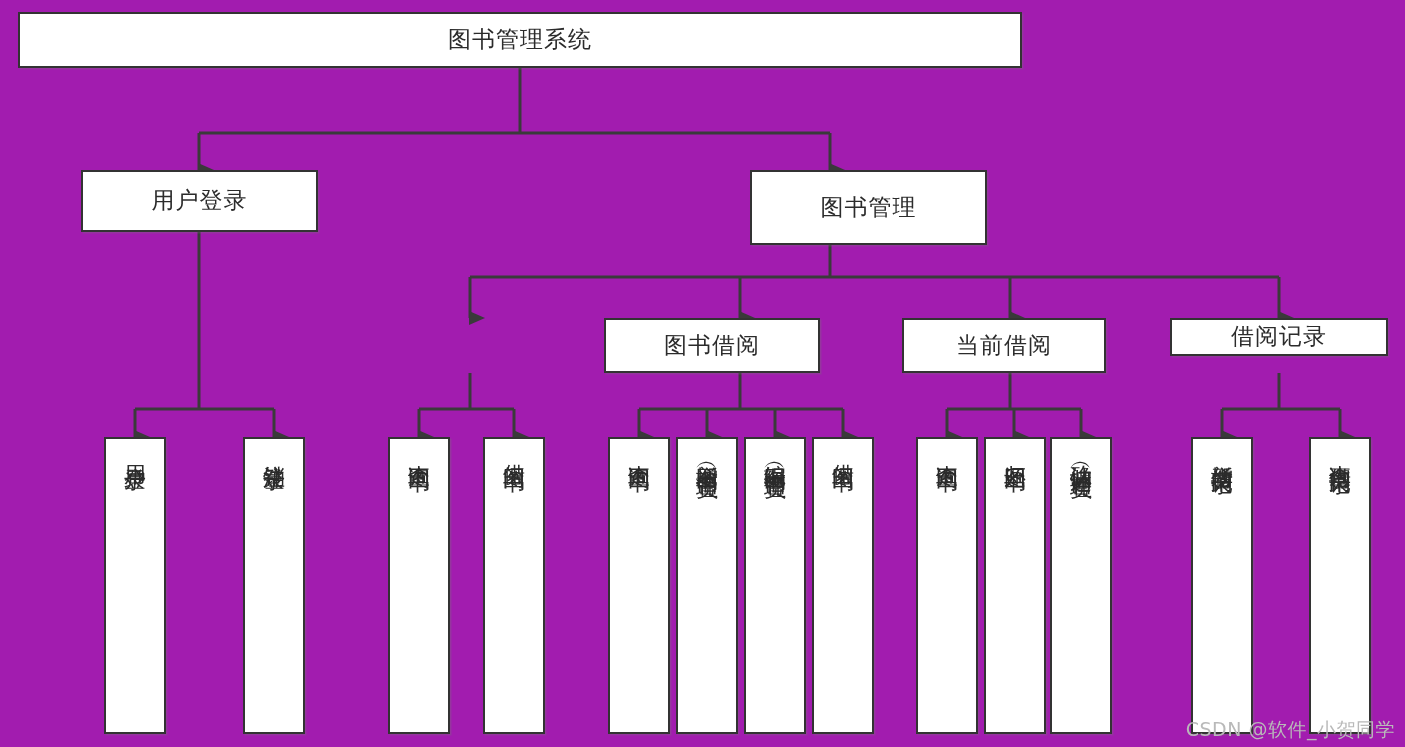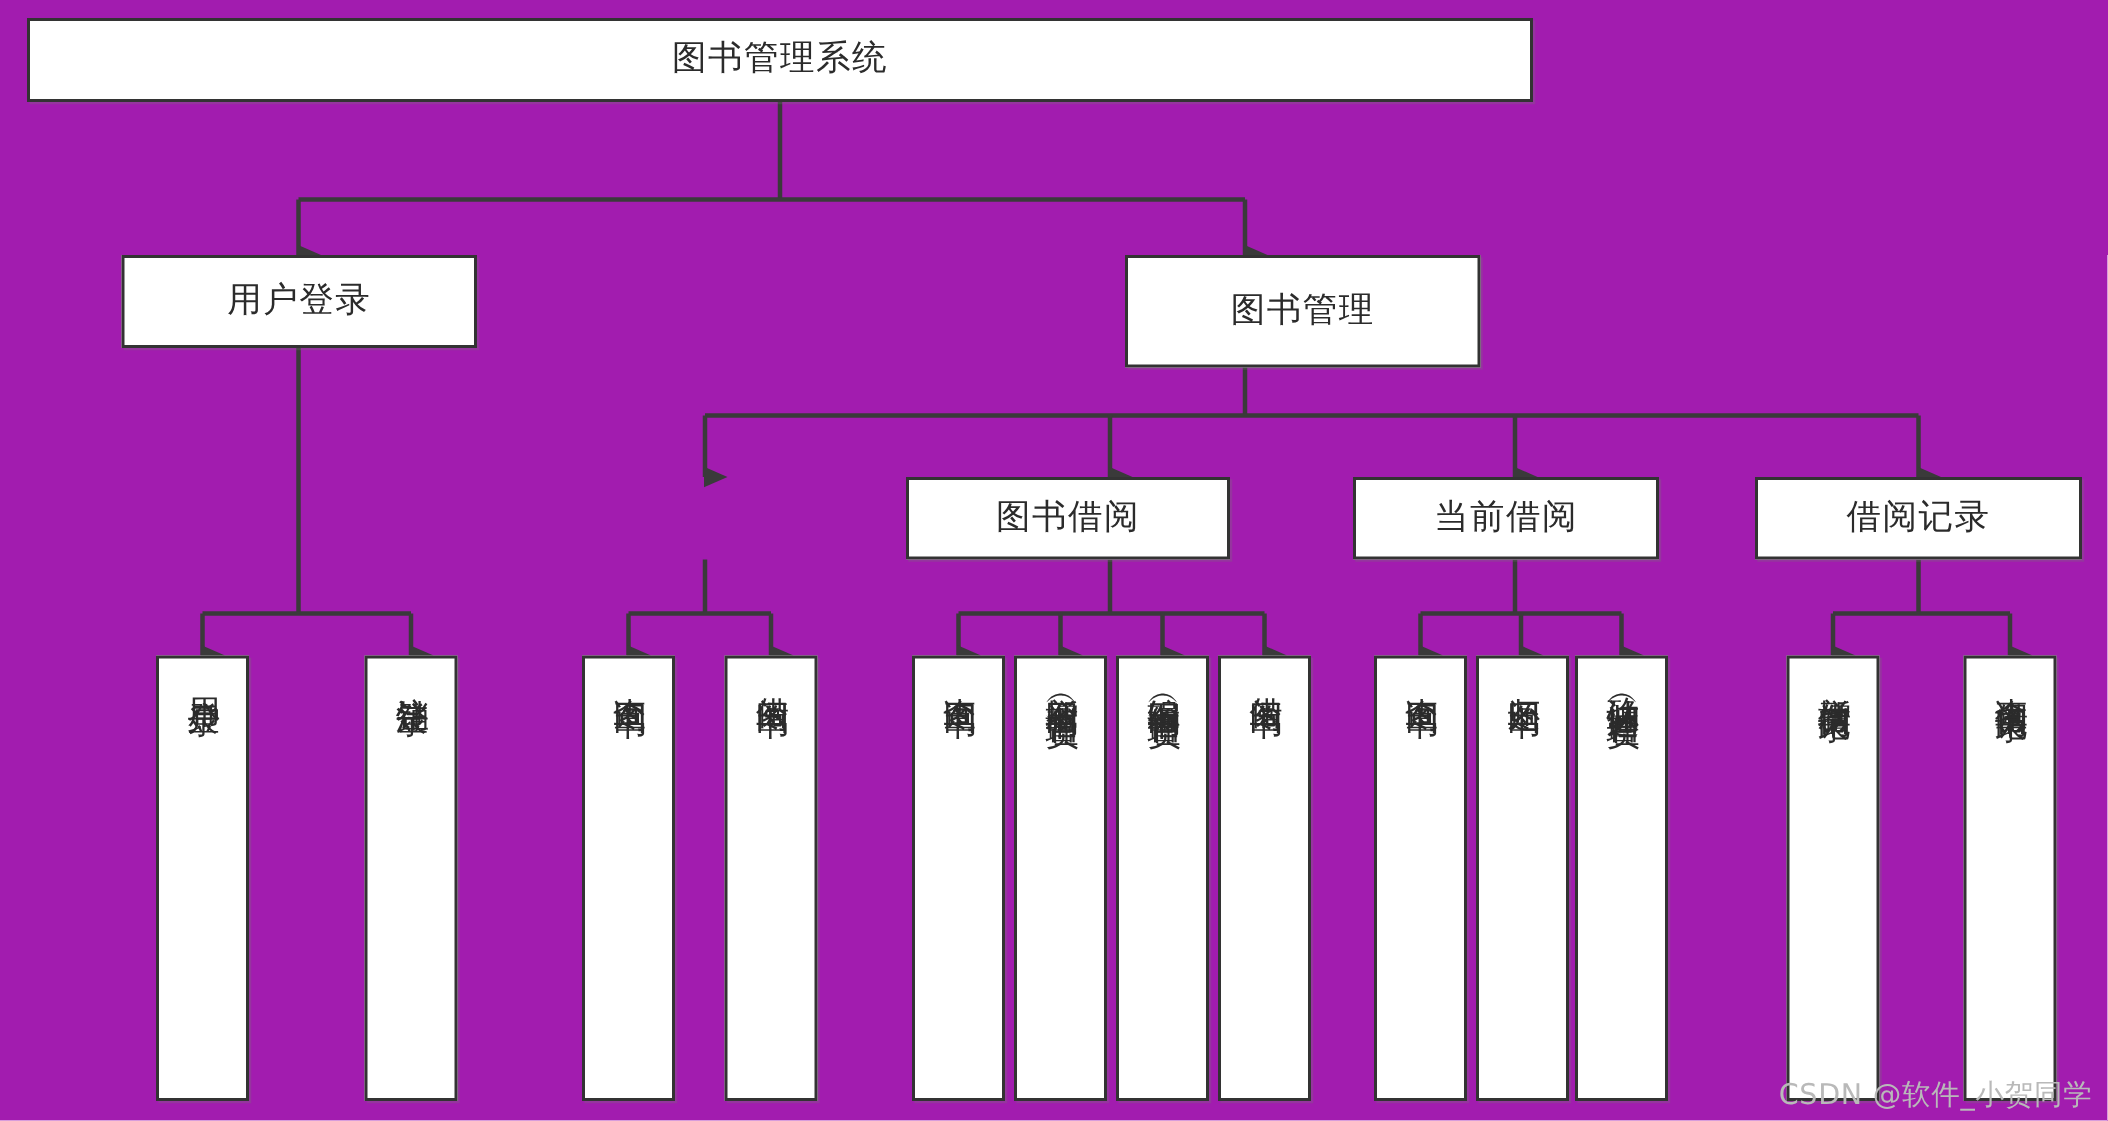--- a/index.html
+++ b/index.html
@@ -136,21 +136,21 @@
   <div class="node-box" style="left:722px; top:170px; width:237px; height:75px;margin-left:28px;">
     <span class="node-label-h">图书管理</span>
   </div>
 
   <div class="node-box" style="left:604px; top:318px; width:216px; height:55px;">
     <span class="node-label-h">图书借阅</span>
   </div>
   <div class="node-box" style="left:902px; top:318px; width:204px; height:55px;">
     <span class="node-label-h">当前借阅</span>
   </div>
-  <div class="node-box" style="left:1170px; top:318px; width:218px; height:55px;">
+  <div class="node-box" style="left:1170px; top:318px; width:218px; height:38px;">
     <span class="node-label-h">借阅记录</span>
   </div>
 
   <div class="node-box leaf" style="left:104px; top:437px; width:62px; height:297px;">
     <span class="node-label-v">用户登录</span>
   </div>
   <div class="node-box leaf" style="left:243px; top:437px; width:62px; height:297px;">
     <span class="node-label-v">注销登录</span>
   </div>
 

